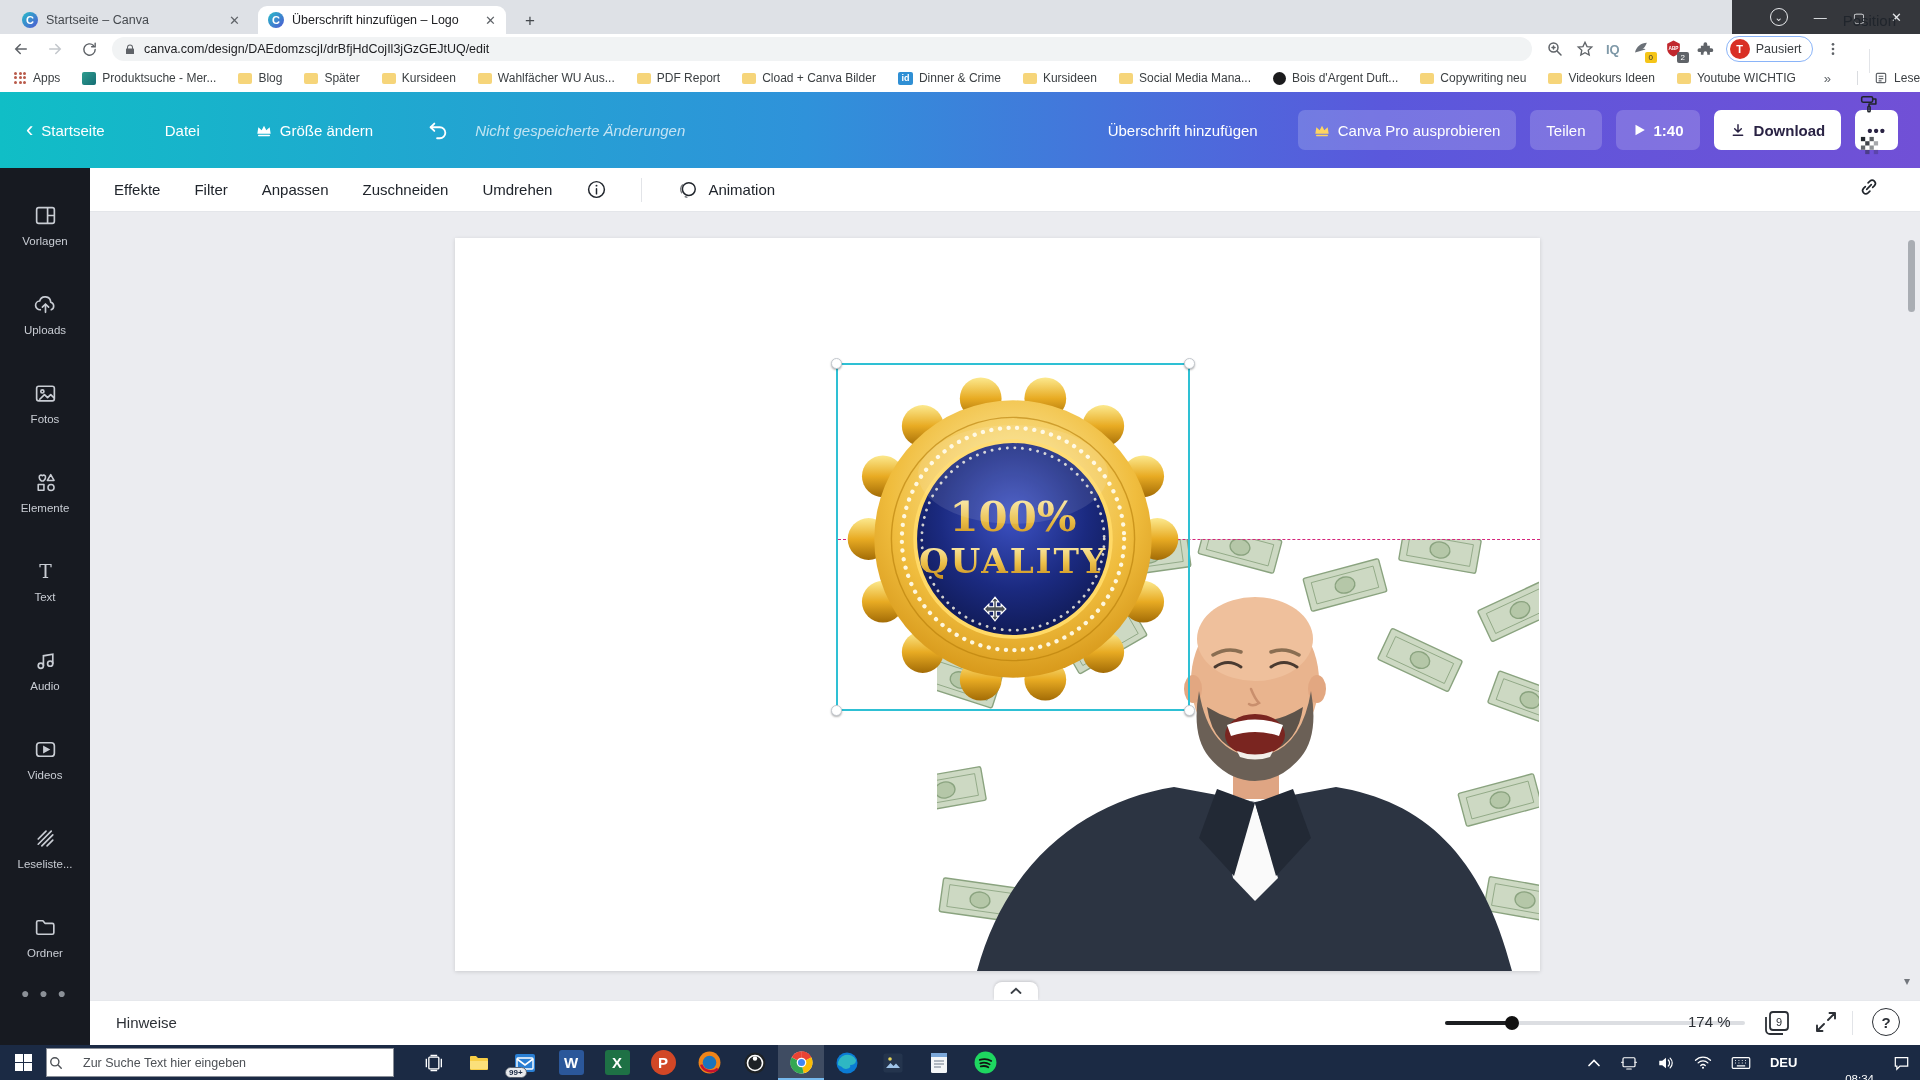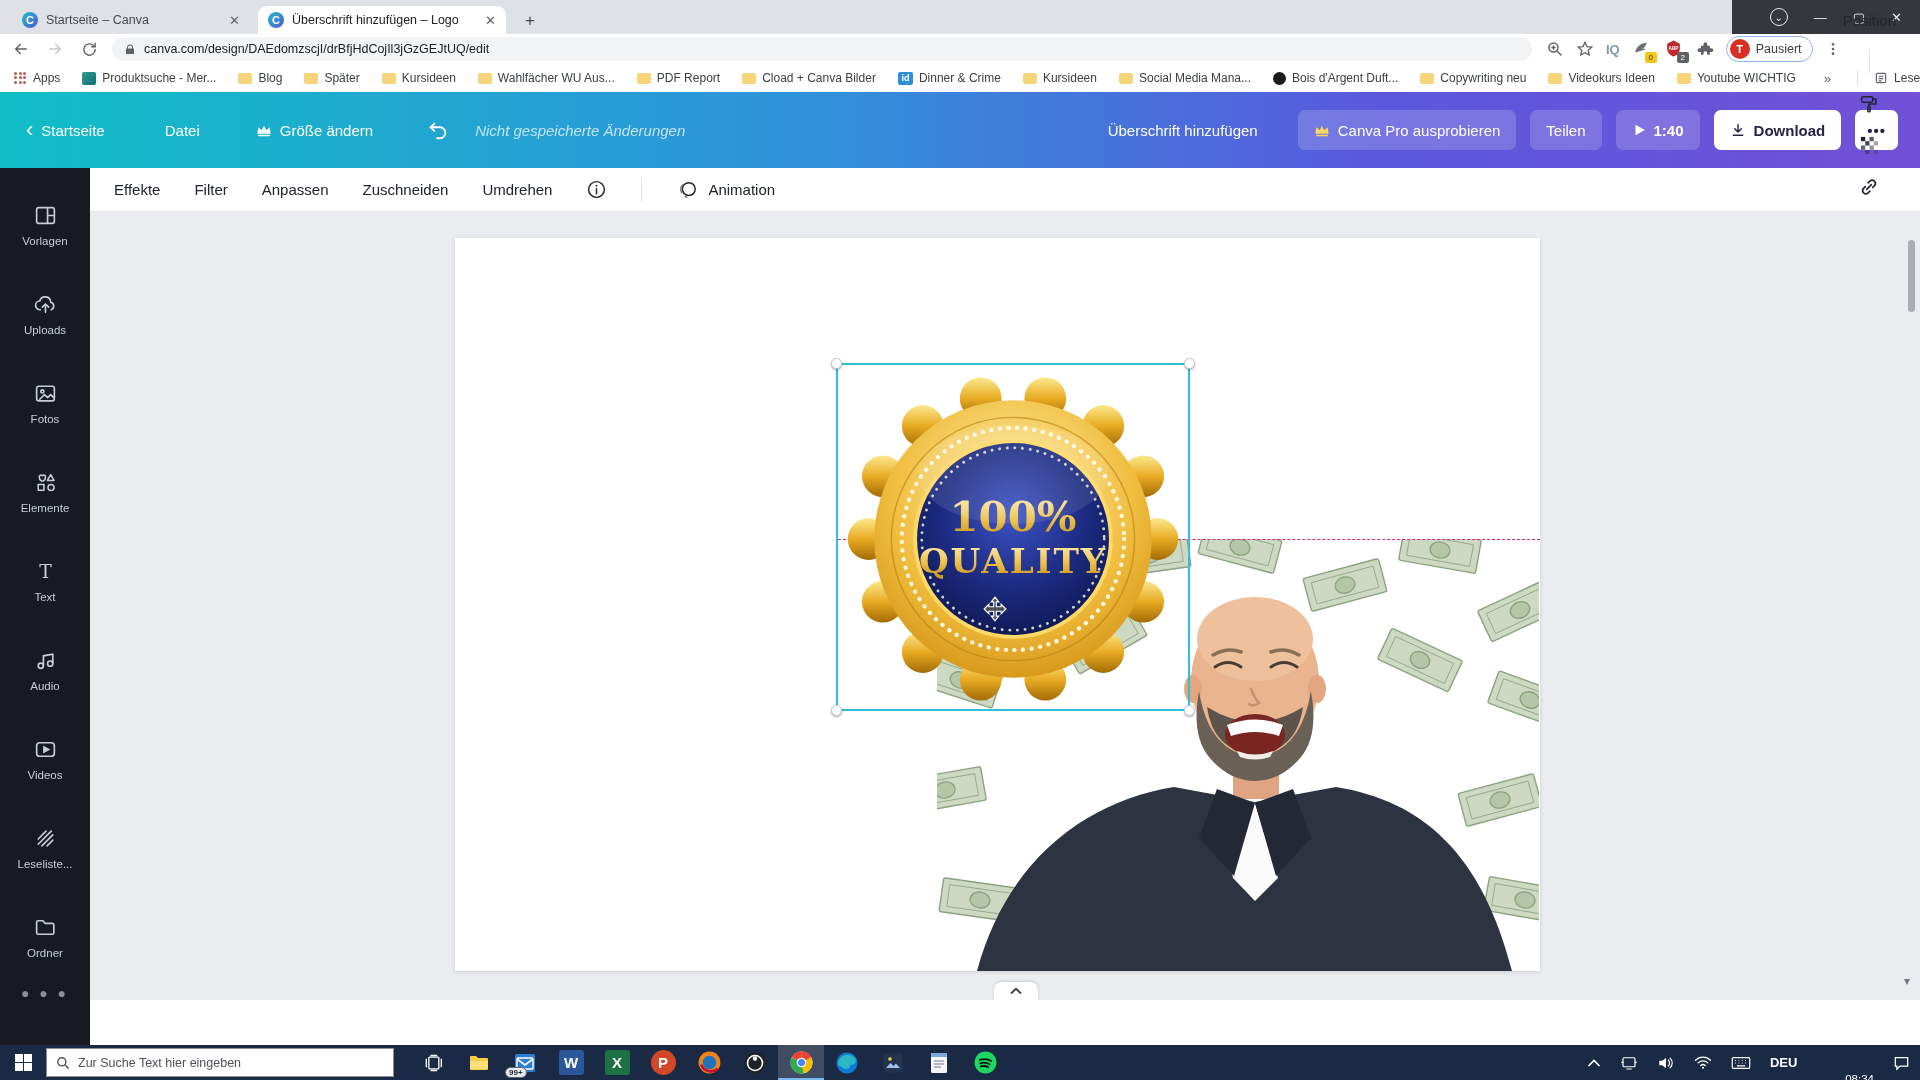--- a/index.html
+++ b/index.html
@@ -108,21 +108,21 @@
   #expandic { position:absolute; left:1724px; top:9px; }
   #bdiv { position:absolute; left:1762px; top:10px; width:1px; height:24px; background:#e2e4e8; }
   #helpic { position:absolute; left:1782px; top:7px; width:28px; height:28px; border:1.8px solid #2c3036;
             border-radius:50%; display:flex; align-items:center; justify-content:center; font-size:15px;
             font-weight:bold; color:#2c3036; }
 
   
   #taskbar { left:0; top:1045px; width:1920px; height:35px; background:#1b2a44; display:flex; align-items:center; }
   #startbtn { width:46px; height:35px; display:flex; align-items:center; justify-content:center; }
   #tsearch { width:348px; height:29px; background:#fff; border:1px solid #8a8f98; display:flex;
-             align-items:center; gap:8px; padding:0 9px; }
+             align-items:center; gap:20px; padding:0 2px; }
   #tsearch span { font-size:12.5px; color:#4d5156; }
   .tbicon { width:46px; height:35px; display:flex; align-items:center; justify-content:center; position:relative; }
   .appsq { width:25px; height:25px; border-radius:3px; color:#fff; font-weight:bold; font-size:15px;
            display:flex; align-items:center; justify-content:center; }
   .tbicon.activeapp { background:rgba(255,255,255,.16); box-shadow:inset 0 -2px 0 #76b9ed; }
   #tray { margin-left:auto; display:flex; align-items:center; gap:19px; padding-right:10px; color:#fff; }
   #clock { text-align:right; font-size:11.5px; line-height:1.3; color:#fff;margin-top:48px; }
   .mailbadge { position:absolute; left:3px; bottom:2px; background:#e8eaed; color:#1b2a44; font-size:8px;
                border-radius:7px; padding:0 3px; font-weight:bold; border:1px solid #5a6270; }
 
@@ -659,20 +659,42 @@
 
     <div class="abs" id="scrollthumb"></div>
     <div class="abs" id="scrollarrow">▾</div>
     <div class="abs" id="canvastab">
       <svg width="12" height="8" viewBox="0 0 12 8" fill="none" stroke="#3a3f45" stroke-width="1.8" stroke-linecap="round">
           <path d="M1.5 6L6 1.8 10.5 6"></path>
         </svg>
     </div>
   </div>
 
+  <div class="abs" id="bottombar">
+    <span id="hinweise">Hinweise</span>
+    <div id="sliderwrap">
+      <div id="sliderfill"></div>
+      <div id="sliderthumb"></div>
+    </div>
+    <span id="zoomlvl">174 %</span>
+    <span id="pagesic">
+      <svg width="30" height="28" viewBox="0 0 30 28" fill="none" stroke="#2c3036" stroke-width="1.8">
+          <rect x="8" y="3" width="18" height="18" rx="3"></rect>
+          <path d="M4 8v13a4 4 0 0 0 4 4h13"></path>
+          <text x="17" y="17" text-anchor="middle" font-size="11" font-family="Liberation Sans, sans-serif" fill="#2c3036" stroke="none">9</text>
+        </svg>
+    </span>
+    <span id="expandic">
+      <svg width="24" height="24" viewBox="0 0 24 24" fill="none" stroke="#2c3036" stroke-width="1.9" stroke-linecap="round">
+          <path d="M14 10l7-7M21 3h-5.5M21 3v5.5M10 14l-7 7M3 21h5.5M3 21v-5.5"></path>
+        </svg>
+    </span>
+    <span id="bdiv"></span>
+    <span id="helpic">?</span>
+  </div>
 
   <div class="abs" id="taskbar">
     <span id="startbtn">
       <svg width="17" height="17" viewBox="0 0 17 17" fill="#fff">
           <rect x="0" y="0" width="8" height="8"></rect>
           <rect x="9" y="0" width="8" height="8"></rect>
           <rect x="0" y="9" width="8" height="8"></rect>
           <rect x="9" y="9" width="8" height="8"></rect>
         </svg>
     </span>

